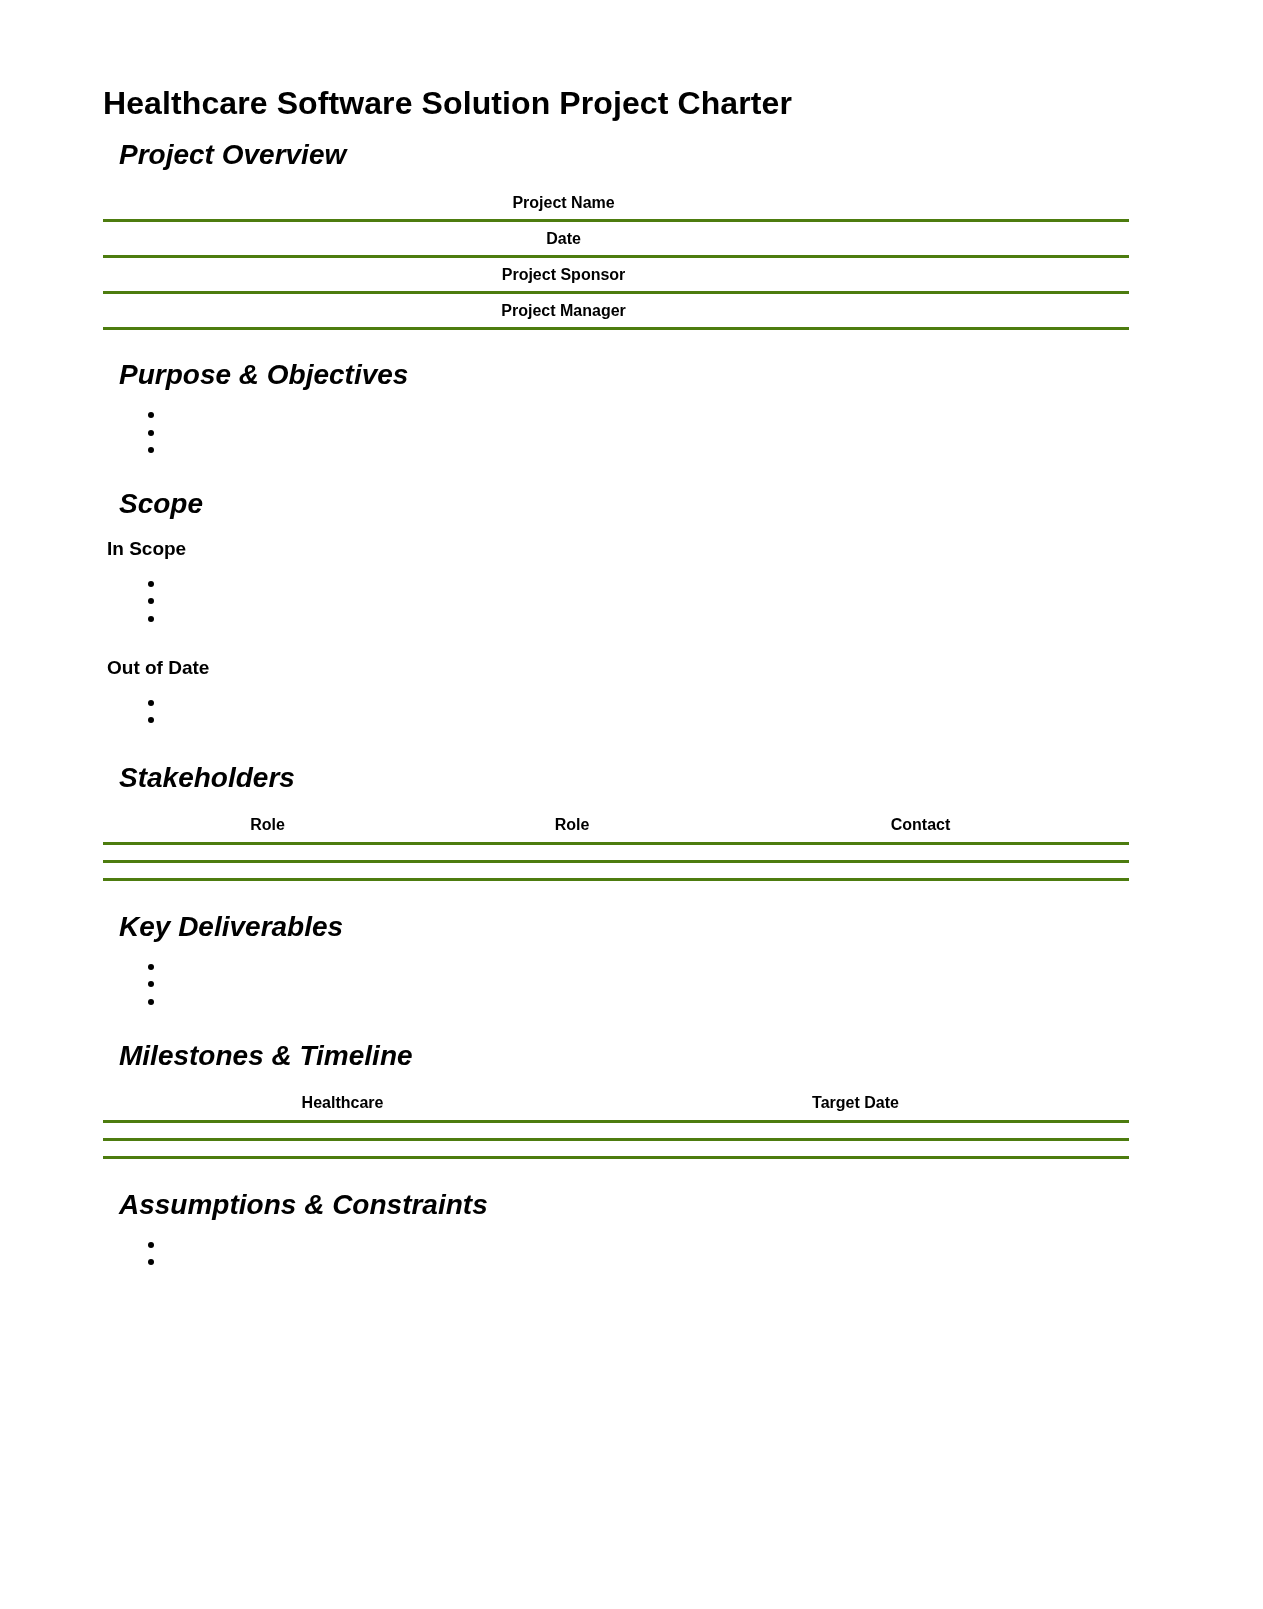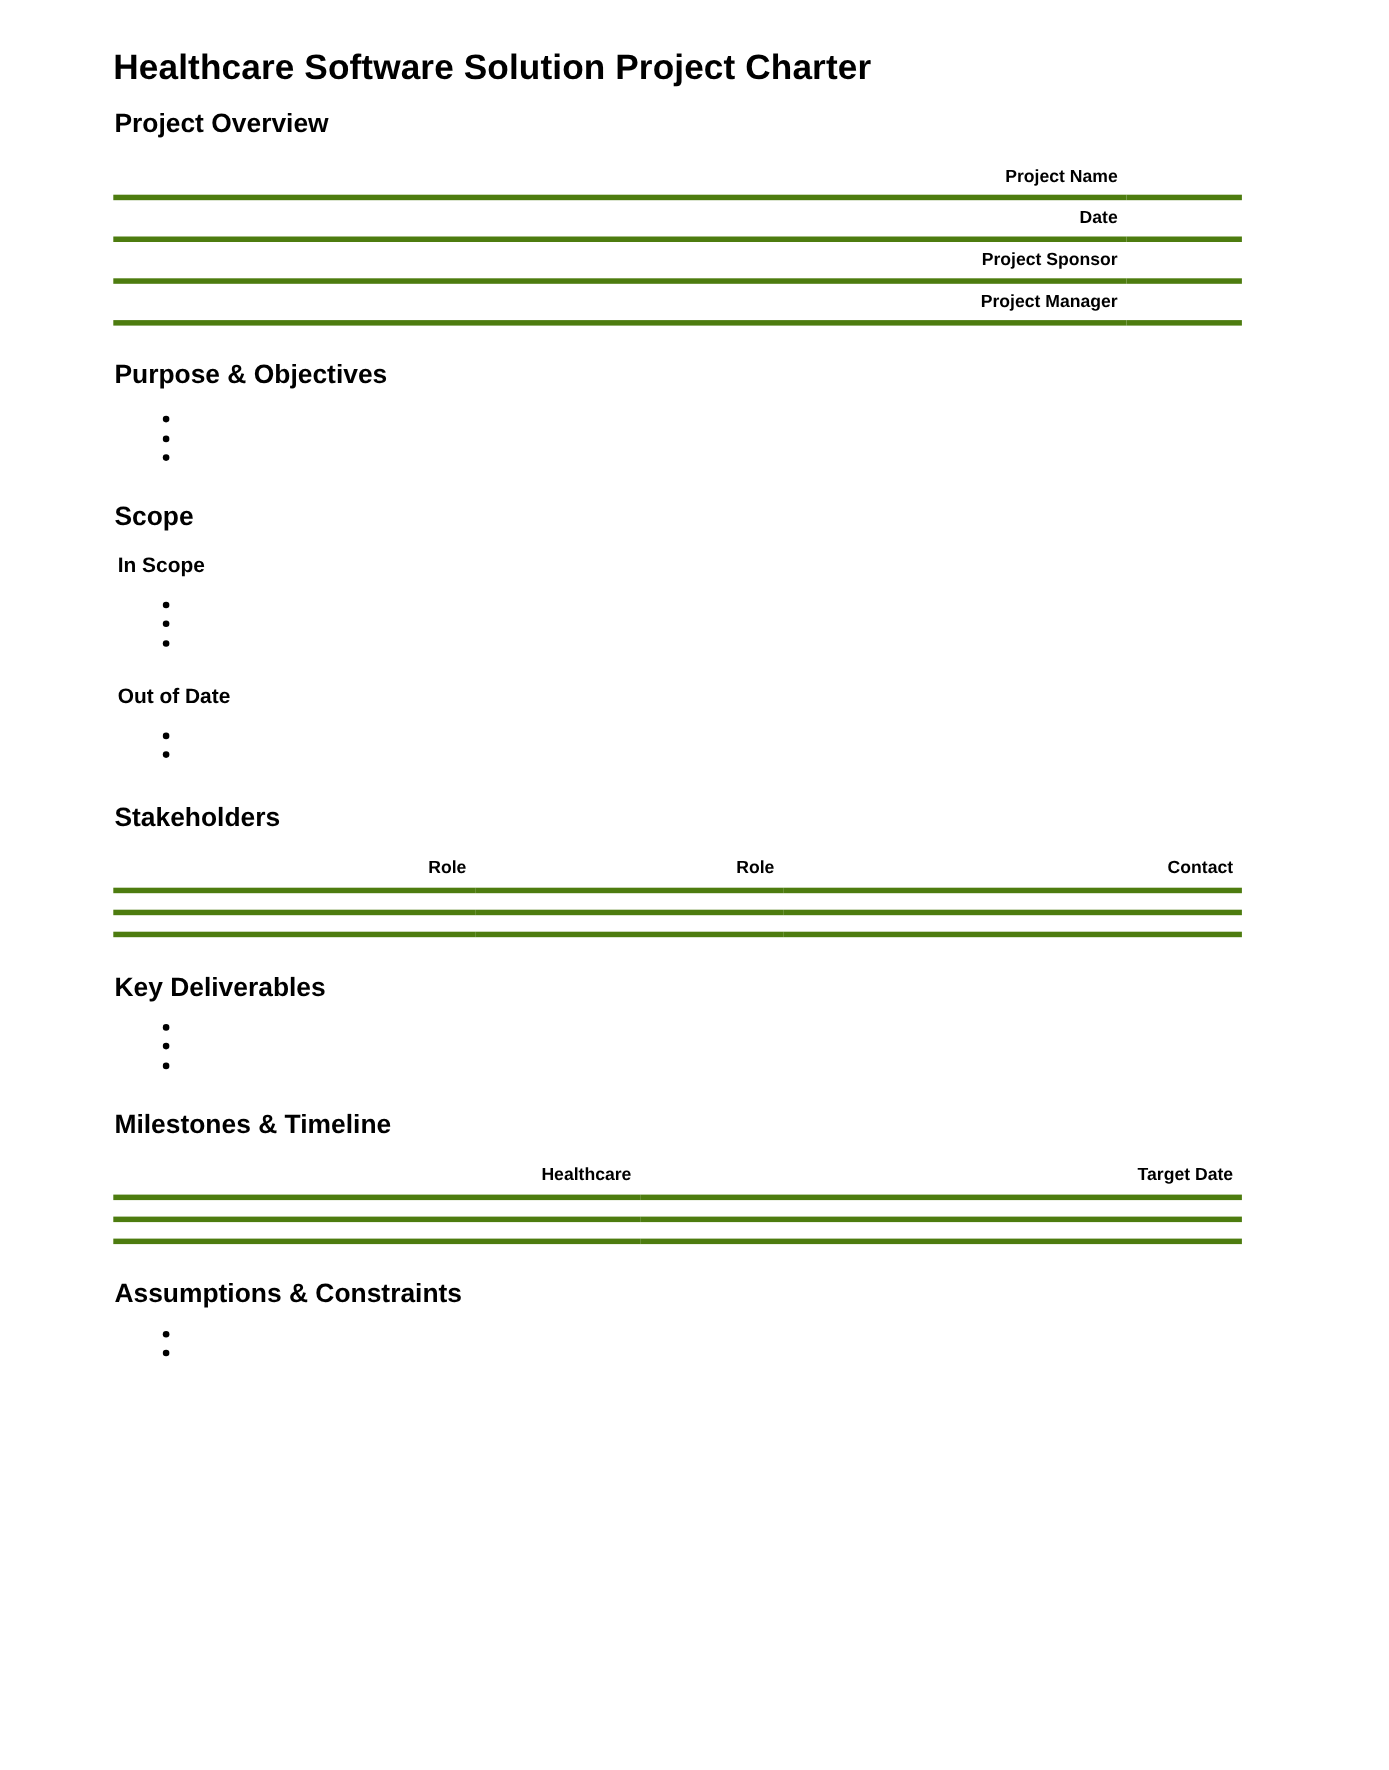--- a/index.html
+++ b/index.html
@@ -4,53 +4,54 @@
   <style>
     html, body { margin: 0; padding: 0; background: #ffffff; }
     body {
       width: 1263px;
       min-height: 1609px;
       font-family: "Liberation Sans", sans-serif;
       color: #000;
     }
     .page {
       position: relative;
-      padding: 42px 134px 0 103px;
+      padding: 84px 134px 0 103px;
       box-sizing: border-box;
       width: 1263px;
     }
     h1 {
       font-size: 32px;
       font-weight: bold;
       margin: 0;
       line-height: 38px;
       letter-spacing: 0.1px;
     }
     h2 {
-      font-size: 24px;
+      font-size: 28px;
       font-weight: bold;
-      margin: 1px;
+      margin: 16px;
       line-height: 30px;
+      font-style: italic;
     }
     h3 {
       font-size: 19px;
       font-weight: bold;
       margin: 4px;
       line-height: 24px;
     }
     table {
       width: 1026px;
       border-collapse: collapse;
     }
     td, th {
-      text-align: right;
+      text-align: center;
       font-size: 16px;
       font-weight: bold;
       padding: 0 8px;
-      border-bottom: 5px solid #4d7c0f;
+      border-bottom: 3px solid #4d7c0f;
       vertical-align: middle;
     }
     .kv td { height: 33px; }
     .grid th { height: 33px; font-weight: bold; }
     .grid td { height: 15px; padding: 0; font-weight: normal; }
     ul {
       margin: 0;
       padding: 0 0 0 40px;
       list-style: none;
     }

